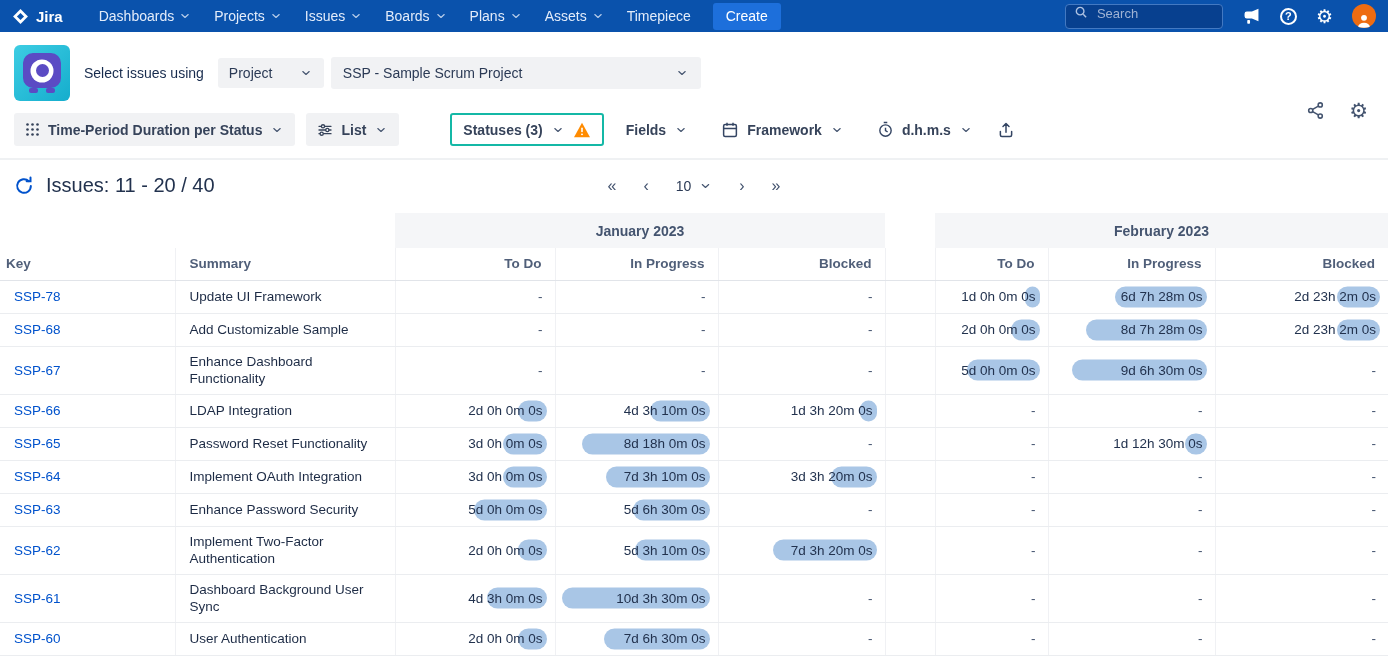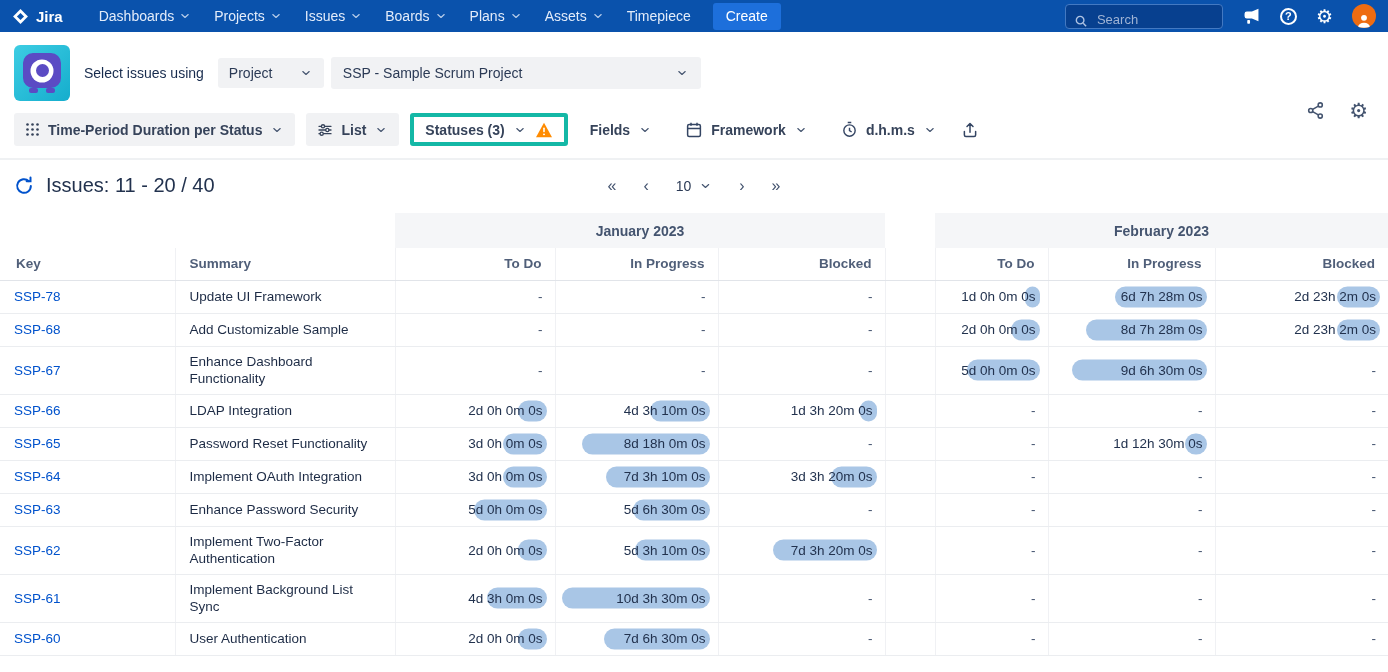--- a/index.html
+++ b/index.html
@@ -19,21 +19,21 @@
   }
   .brand { display: flex; align-items: center; gap: 7px; font-size: 15px; font-weight: 700; color: #fff; margin-right: 14px; cursor: pointer; }
   .navitem { display: flex; align-items: center; gap: 4px; font-size: 14px; color: #E3ECFA; cursor: pointer; white-space: nowrap; }
   .navitem .chev { opacity: .8; }
   .create-btn {
     background: #1D6FDB; color: #fff; border: none; border-radius: 3px;
     height: 27px; padding: 0 13px; font-size: 14px; font-weight: 500;
   }
   .nav-right { margin-left: auto; display: flex; align-items: center; gap: 19px; }
   .search-box {
-    display: flex; align-items: flex-end; gap: 7px; width: 158px; height: 25px;
+    display: flex; align-items: flex-start; gap: 7px; width: 158px; height: 25px;
     background: #07408F; border: 1px solid #4379C2; border-radius: 4px; padding: 0 8px;
   }
   .search-box input { flex: 1; background: transparent; border: none; outline: none; color: #fff; font-size: 13px; width: 100%; font-family: inherit; }
   .search-box input::placeholder { color: #9FB3D4; }
   .nav-icon { display: flex; align-items: center; justify-content: center; background: none; border: none; padding: 0; color: #fff; }
   .help-icon { width: 17px; height: 17px; border: 2px solid #fff; border-radius: 50%; display: flex; align-items: center; justify-content: center; font-size: 11px; font-weight: 700; color: #fff; }
   .gear::before { content: "\2699"; font-size: 19px; line-height: 1; }
   .gear-dark::before { content: "\2699"; font-size: 21px; line-height: 1; }
   .avatar { width: 24px; height: 24px; border-radius: 50%; background: #EE6C12; display: flex; align-items: flex-end; justify-content: center; overflow: hidden; border: none; padding: 0; }
 
@@ -53,41 +53,41 @@
   .mode-dd { min-width: 106px; justify-content: space-between; }
   .project-dd { width: 370px; justify-content: space-between; padding: 8px 12px; }
   .header-actions { position: absolute; right: 20px; top: 68px; display: flex; gap: 24px; align-items: center; color: #44546F; }
   .header-actions button { background: none; border: none; padding: 0; color: #44546F; display: flex; }
 
   
   .toolbar { display: flex; align-items: center; gap: 11px; padding: 2px 14px 12px; border-bottom: 2px solid #EFF1F3; }
   .tbtn { display: inline-flex; align-items: center; gap: 8px; background: #F1F2F4; border: none; border-radius: 3px; height: 33px; padding: 0 11px; font-size: 14px; font-weight: 600; color: #36435A; }
   .tbtn .chev { color: #44546F; }
   .tbtn.plain { background: transparent; }
-  .tbtn.statuses { background: #fff; border: 4px solid #14b8a6; }
+  .tbtn.statuses { background: #fff; border: 2px solid #14b8a6; margin-left: 40px; }
   .filter-input { flex: 1; min-width: 80px; border: none; outline: none; background: transparent; text-align: center; font-size: 14px; font-family: inherit; color: #172B4D; }
   .filter-input::placeholder { color: #8A94A6; }
   .icon-btn { background: none; border: none; padding: 2px; display: flex; color: #344563; }
 
   
   .pagebar { display: flex; align-items: center; gap: 12px; padding: 14px 14px 16px; position: relative; }
   .refresh-btn { background: none; border: none; padding: 0; display: flex; }
   .issues-label { font-size: 20px; color: #22324E; }
   .pager { position: absolute; left: 50%; transform: translateX(-50%); display: flex; align-items: center; gap: 27px; color: #42526E; font-size: 16px; }
   .pg { cursor: pointer; line-height: 1; background: none; border: none; color: #42526E; font-size: 16px; padding: 0; }
   .page-size { display: flex; align-items: center; gap: 7px; font-size: 14px; color: #2B3A55; cursor: pointer; }
   .page-size .chev { color: #44546F; }
 
   
   table { width: 100%; border-collapse: collapse; table-layout: fixed; }
   th { font-weight: 700; }
   .h-month { background: #F5F6F8; color: #44546F; font-size: 14px; height: 35px; text-align: center; }
   .h-blank, .h-gap { background: #fff; }
   .cols th { border-bottom: 1px solid #E1E4E9; height: 32px; color: #505F79; font-size: 13.5px; }
-  .h-key { text-align: left; padding-left: 16px; }
+  .h-key { text-align: left; padding-left: 6px; }
   .h-sum { text-align: left; padding-left: 14px; border-left: 1px solid #F0F1F4; }
   .h-status { text-align: right; padding-right: 13px; border-left: 1px solid #F0F1F4; }
   .h-gapc { border-left: 1px solid #F0F1F4; }
   tbody td { border-bottom: 1px solid #EBEDF0; height: 32px; font-size: 13.5px; }
   .c-key { padding-left: 14px; }
   .c-key a { color: #0052CC; }
   .c-sum { padding: 6px 10px 6px 14px; color: #1D2B45; line-height: 1.3; border-left: 1px solid #F0F1F4; }
   .c-dur { border-left: 1px solid #F0F1F4; padding: 0; }
   .c-gap { border-left: 1px solid #F0F1F4; }
   .dwrap { position: relative; display: flex; align-items: center; justify-content: flex-end; height: 100%; min-height: 32px; padding-right: 12px; }
@@ -707,21 +707,21 @@
           </div>
         </td>
         <td class="c-dur">
           <div class="dwrap">
             <span class="dtxt dash">-</span>
           </div>
         </td>
       </tr>
       <tr>
         <td class="c-key"><a href="#">SSP-61</a></td>
-        <td class="c-sum">Implement Background List Sync</td>
+        <td class="c-sum">Dashboard Background User Sync</td>
         <td class="c-dur">
           <div class="dwrap">
             <span class="bar" style="width: 60px;"></span>
             <span class="dtxt">4d 3h 0m 0s</span>
           </div>
         </td>
         <td class="c-dur">
           <div class="dwrap">
             <span class="bar" style="width: 148px;"></span>
             <span class="dtxt">10d 3h 30m 0s</span>

